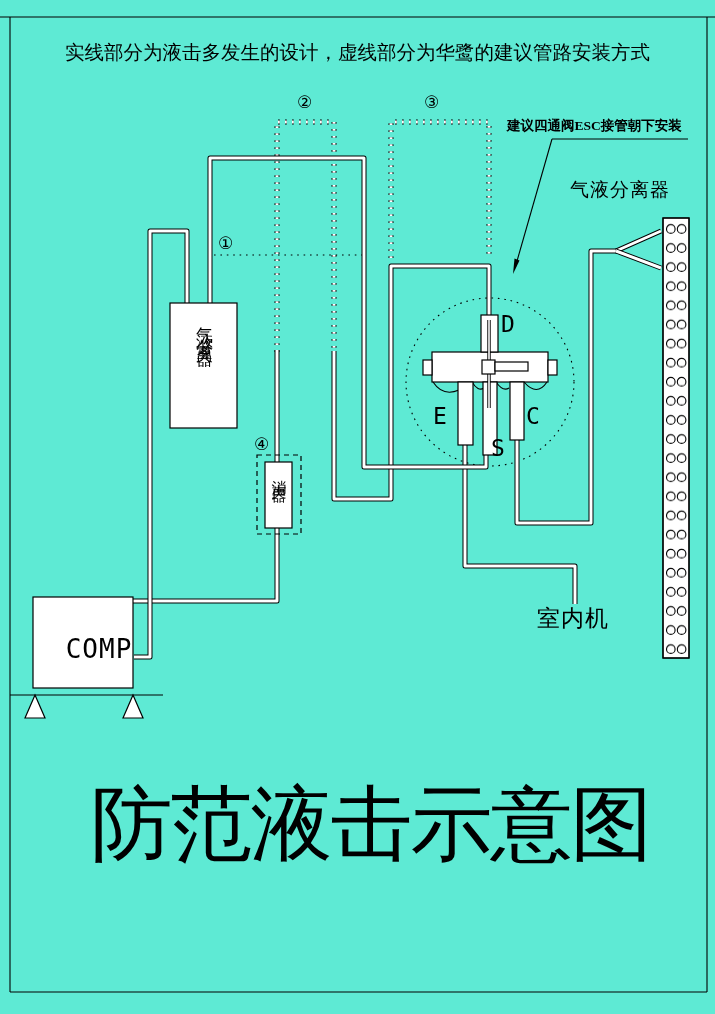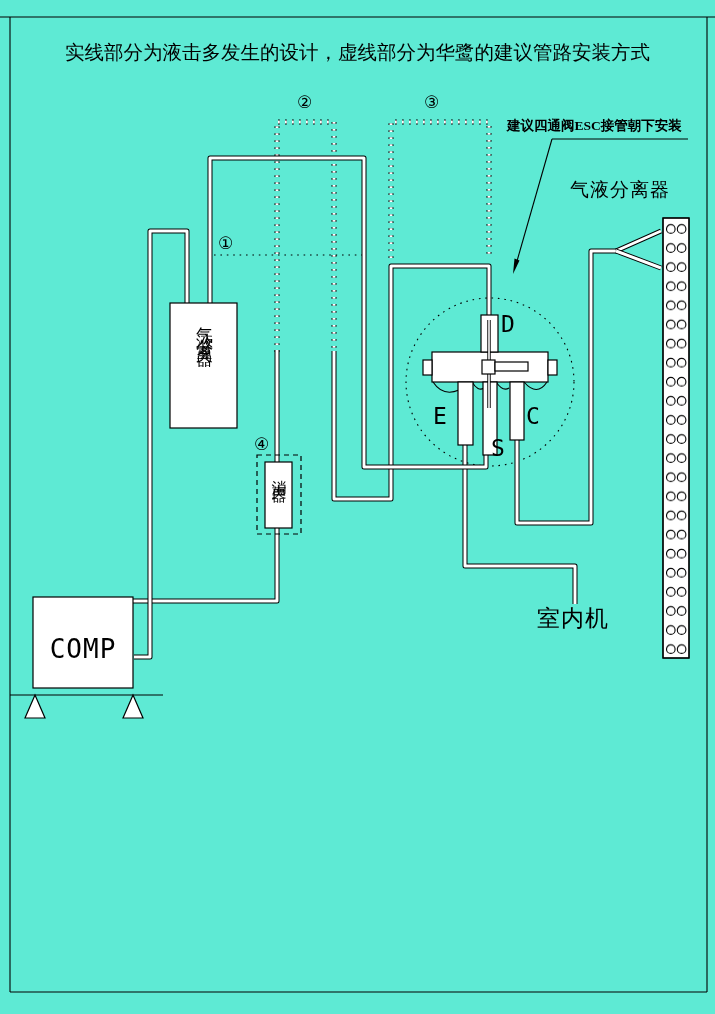--- a/index.html
+++ b/index.html
@@ -136,26 +136,27 @@
   <div class="t serif" style="left:507px;top:119px;font-size:13.5px;font-weight:bold;">建议四通阀ESC接管朝下安装</div>
 
   <div class="t serif" style="left:570px;top:180px;font-size:19px;letter-spacing:1px;">气液分离器</div>
 
   <div class="t serif" style="left:537px;top:607px;font-size:23px;letter-spacing:1px;">室内机</div>
 
   <div class="t serif vert" style="left:196px;top:313px;font-size:17px;letter-spacing:6px;">气液分离器</div>
 
   <div class="t serif vert" style="left:271px;top:468px;font-size:15px;letter-spacing:4.5px;">消声器</div>
 
-  <div class="t mono" style="left:33px;top:636px;width:100px;text-align:center;font-size:26px;letter-spacing:1px;">COMP</div>
+  <div class="t mono" style="left:33px;top:636px;width:100px;text-align:center;font-size:26px;letter-spacing:1px;padding-left:16px;">COMP</div>
 
   <div class="t mono" style="left:501px;top:313px;font-size:23px;">D</div>
   <div class="t mono" style="left:433px;top:405px;font-size:23px;">E</div>
   <div class="t mono" style="left:526px;top:405px;font-size:23px;">C</div>
   <div class="t mono" style="left:491px;top:437px;font-size:23px;">S</div>
 
   <div class="t sans" style="left:218px;top:235px;font-size:17px;">①</div>
   <div class="t sans" style="left:297px;top:94px;font-size:17px;">②</div>
   <div class="t sans" style="left:424px;top:94px;font-size:17px;">③</div>
   <div class="t sans" style="left:254px;top:436px;font-size:17px;">④</div>
 
+  <div class="t serif" style="left:26px;right:0;top:784px;text-align:center;font-size:82px;letter-spacing:-2px;">防范液击示意图</div>
 
 </div>
 
 </body></html>

